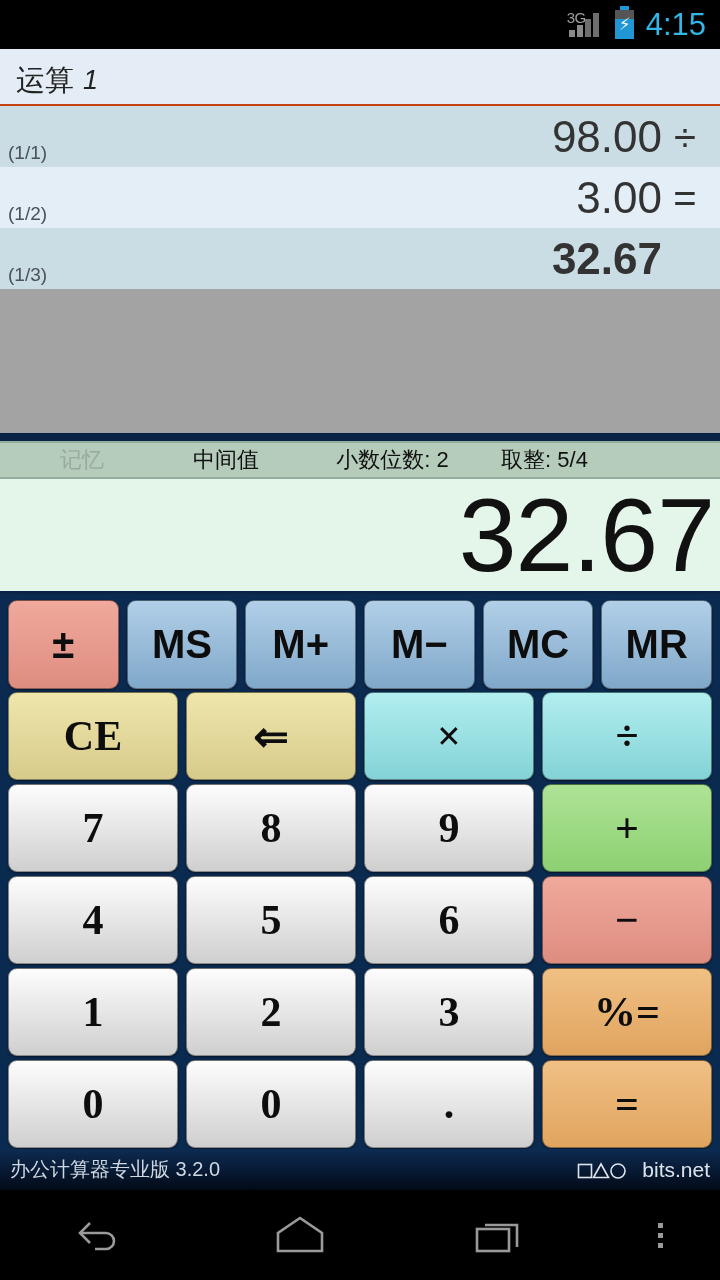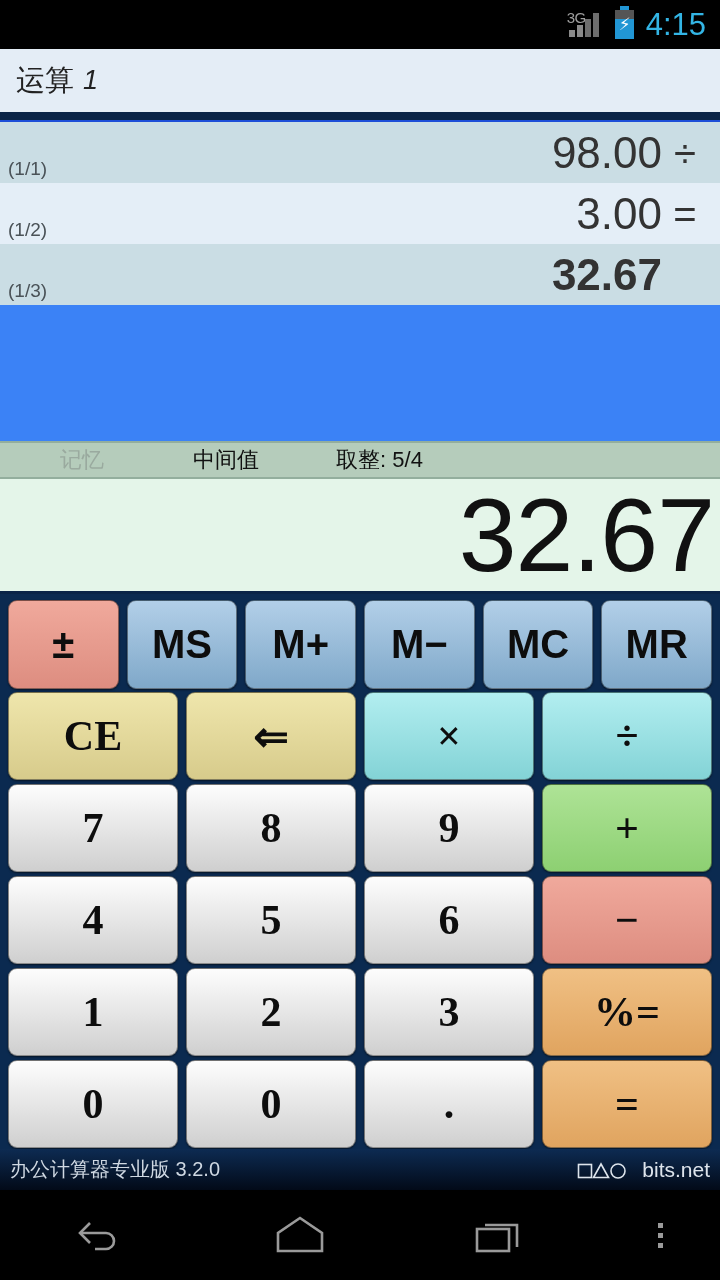--- a/index.html
+++ b/index.html
@@ -99,25 +99,25 @@
     font-size: 27px;
     color: #222;
     font-style: italic;
     margin-left: 9px;
     font-weight: 500;
   }
 
   
   .calclist {
     position: absolute;
-    top: 120px; left: 0;
+    top: 104px; left: 0;
     width: 720px;
     height: 329px;
-    background: #3b82f6;
-    border-top: 2px solid #1d4ed8;
+    background: #a3a3a3;
+    border-top: 2px solid #c2410c;
     box-sizing: border-box;
   }
   .calcrow {
     position: relative;
     height: 61px;
     display: flex;
     align-items: center;
     box-sizing: border-box;
     padding: 0 12px 0 8px;
   }
@@ -314,20 +314,21 @@
       <span class="cr-spacer"></span>
       <span class="cr-val bold">32.67</span>
       <span class="cr-op"></span>
     </div>
 
   </div>
 
   <div class="infobar">
     <span class="info-cell dim ic-mem">记忆</span>
     <span class="info-cell active ic-mid">中间值</span>
+    <span class="info-cell ic-dec">小数位数: 2</span>
     <span class="info-cell ic-rnd">取整: 5/4</span>
   </div>
 
   <div class="display">
     <span class="display-value">32.67</span>
   </div>
 
   <div class="keypad">
 
     <div class="krow krow-mem">

